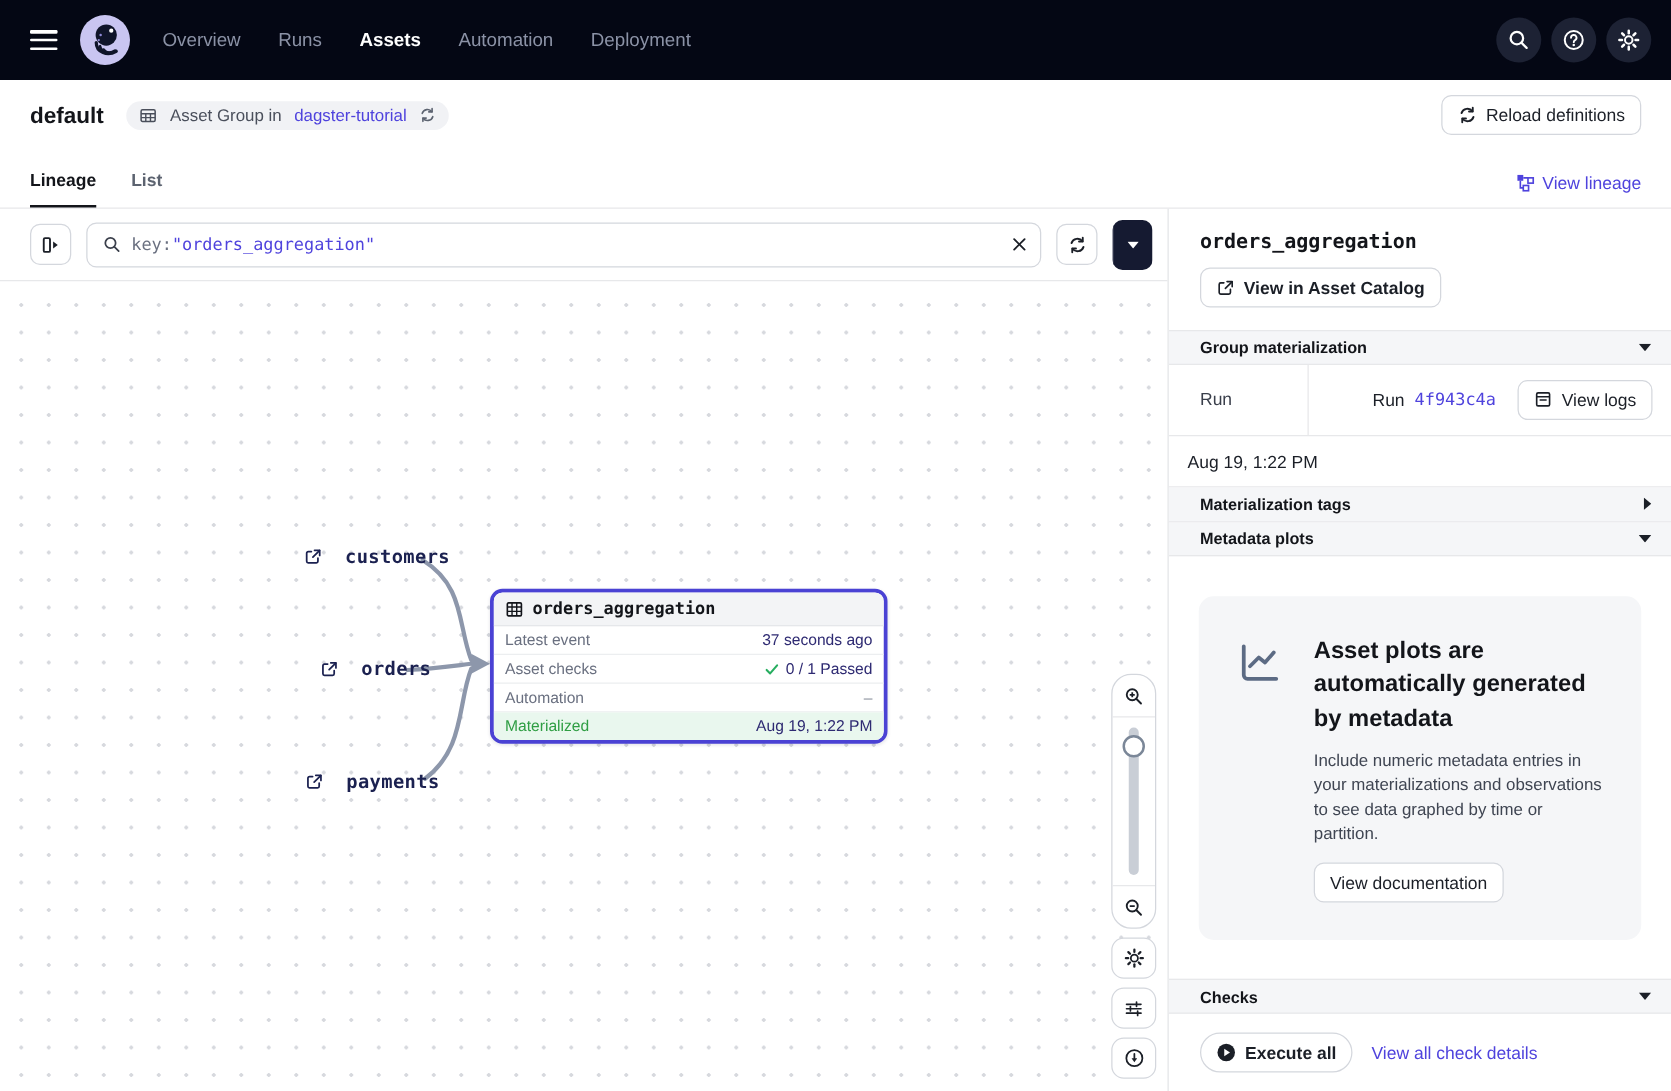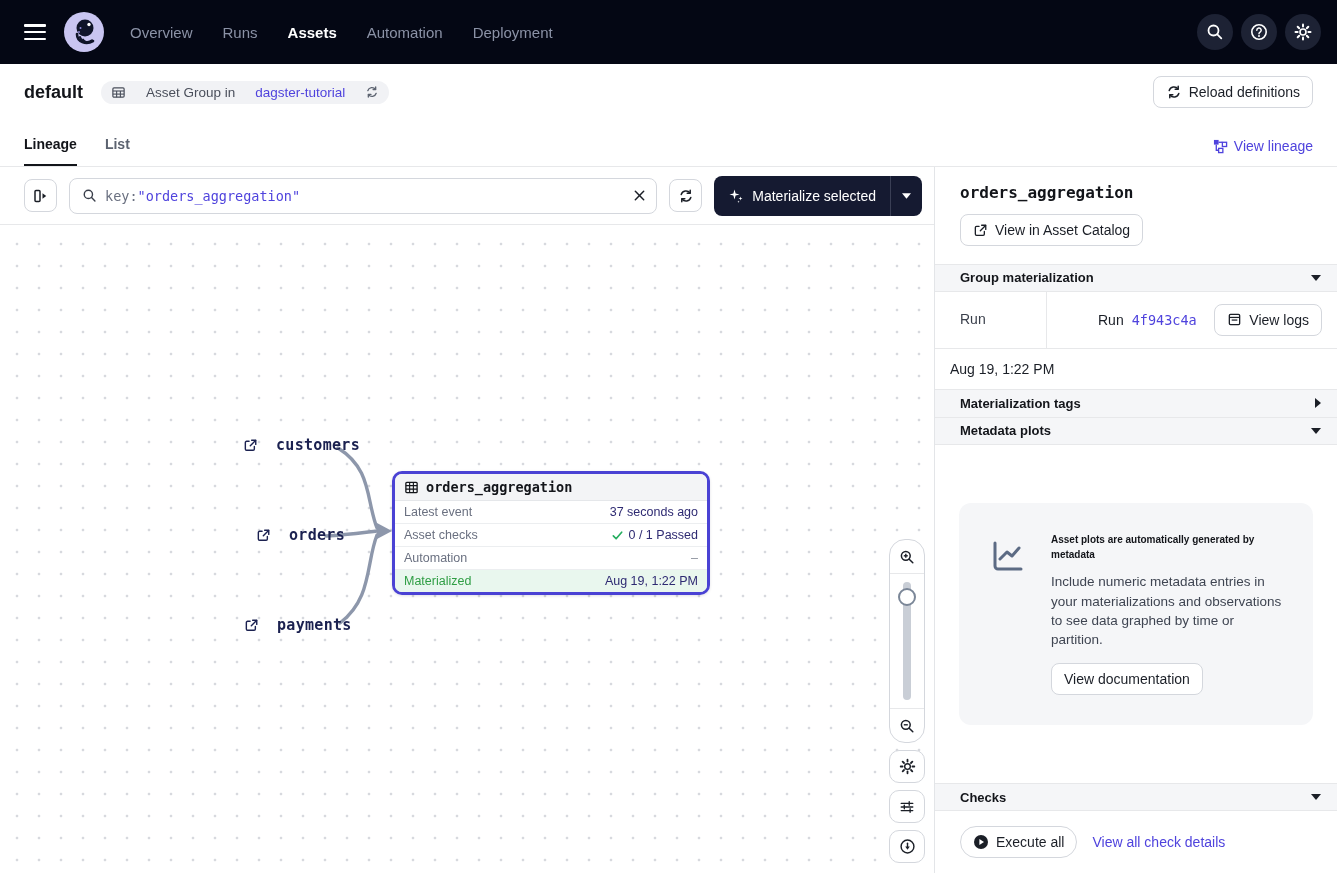--- a/index.html
+++ b/index.html
@@ -14,21 +14,21 @@
   .logo { width:40px; height:40px; margin-right:26px; }
   .navlinks { display:flex; align-items:center; gap:30px; }
   .navlink { color:#8b92a6; font-size:15px; cursor:pointer; }
   .navlink.active { color:#fff; font-weight:700; }
   .nav-spacer { flex:1; }
   .nav-iconbtn { width:36px; height:36px; border-radius:50%; background:#1d2234; display:flex; align-items:center; justify-content:center; margin-left:8px; cursor:pointer; color:#fff; }
 
   
   .header-row { height:56px; display:flex; align-items:center; padding:0 24px; }
   .page-title { font-size:18px; font-weight:700; color:#13151a; }
-  .badge { margin-left:18px; display:flex; align-items:center; gap:20px; background:#f1f2f5; border-radius:14px; padding:4px 10px; font-size:13.5px; color:#4a4f5b; }
+  .badge { margin-left:18px; display:flex; align-items:center; gap:10px; background:#f1f2f5; border-radius:14px; padding:4px 10px; font-size:13.5px; color:#4a4f5b; }
   .badge a, .link { color:#4F43DD; text-decoration:none; cursor:pointer; }
   .header-spacer { flex:1; }
   .btn { display:inline-flex; align-items:center; gap:7px; background:#fff; border:1px solid #d4d7dd; border-radius:8px; height:32px; padding:0 12px; font-size:14px; color:#1b1f27; cursor:pointer; white-space:nowrap; }
 
   
   .tabs-row { height:47px; display:flex; align-items:flex-end; padding:0 24px; border-bottom:1px solid #e7e8ea; }
   .tab { font-size:14px; font-weight:600; padding-bottom:12px; margin-right:28px; cursor:pointer; color:#5c6370; border-bottom:2.5px solid transparent; }
   .tab.active { color:#13151a; border-bottom-color:#13151a; }
   .tabs-spacer { flex:1; }
   .view-lineage { display:flex; align-items:center; gap:6px; font-size:14px; padding-bottom:12px; color:#4F43DD; cursor:pointer; }
@@ -73,37 +73,37 @@
   .zoom-btn.bottom { border-top:1px solid #e7e8ea; }
   .slider-area { flex:1; width:100%; position:relative; display:flex; justify-content:center; padding:8px 0; }
   .slider-track { width:8px; background:#c9ced6; border-radius:4px; height:100%; }
   .slider-handle { position:absolute; top:14px; left:50%; transform:translateX(-50%); width:18px; height:18px; background:#fff; border:2px solid #7b8798; border-radius:50%; cursor:grab; }
   .ctrl-btn { position:absolute; right:9px; width:36px; height:33px; background:#fff; border:1px solid #d4d7dd; border-radius:10px; display:flex; align-items:center; justify-content:center; cursor:pointer; color:#1b1f27; }
 
   
   .panel { width:402px; display:flex; flex-direction:column; overflow:hidden; }
   .panel-head { padding:16px 25px 18px; }
   .panel-title { font-size:16px; font-weight:700; color:#13151a; }
-  .panel-head .btn { margin-top:12px; }
+  .panel-head .btn { margin-top:12px;font-weight:bold; }
   .section-h { height:31px; background:#f5f6f8; border-top:1px solid #e7e8ea; border-bottom:1px solid #e7e8ea; display:flex; align-items:center; justify-content:space-between; padding:0 16px 0 25px; cursor:pointer; }
   .section-h .s-label { font-size:13px; font-weight:700; color:#13151a; }
   .kv-row { display:flex; border-bottom:1px solid #e7e8ea;gap:36px; }
   .kv-key { width:112px; flex:none; border-right:1px solid #e7e8ea; padding:12px 12px 12px 25px; font-size:14px; color:#3a3f4b; display:flex; align-items:flex-start; }
   .kv-key span { margin-top:7px; }
   .kv-val { flex:1; display:flex; align-items:center; padding:12px 15px; font-size:14px; gap:8px; }
   .run-id { color:#4F43DD; font-size:13.5px; cursor:pointer; }
   .kv-spacer { flex:1; }
   .plots-zone { min-height:338px; display:flex; align-items:center; }
   .plots-card { margin:0 24px; background:#f5f6f8; border-radius:12px; padding:30px 28px; display:flex; gap:24px; width:calc(100% - 48px); }
   .plots-icon { flex:none; color:#5c6b84; margin-top:4px; }
-  .plots-title { font-size:10px; font-weight:700; color:#13151a; line-height:1.45; max-width:250px; }
+  .plots-title { font-size:19px; font-weight:700; color:#13151a; line-height:1.45; max-width:250px; }
   .plots-body { margin-top:10px; font-size:13.5px; color:#3f4552; line-height:1.42; max-width:260px; }
   .plots-card .btn { margin-top:14px; }
   .checks-actions { padding:15px 25px; display:flex; align-items:center; gap:15px; }
-  .pill-btn { border-radius:16px; font-weight:400; }
+  .pill-btn { border-radius:16px; font-weight:700; }
   .checks-link { font-size:14px; }
 
   svg { display:block; }
 </style>
 </head>
 <body>
 
 <div class="topnav">
   <div class="hamburger">
       <span></span>
@@ -252,30 +252,20 @@
         <span>
           <svg viewBox="0 0 16 16" width="16" height="16">
               <path d="M3.2 6.5 A5 5 0 0 1 12 5" stroke="#1b1f27" stroke-width="1.5" fill="none" stroke-linecap="round"></path>
               <path d="M12.2 2.2 v3 h-3" stroke="#1b1f27" stroke-width="1.5" fill="none" stroke-linecap="round" stroke-linejoin="round"></path>
               <path d="M12.8 9.5 A5 5 0 0 1 4 11" stroke="#1b1f27" stroke-width="1.5" fill="none" stroke-linecap="round"></path>
               <path d="M3.8 13.8 v-3 h3" stroke="#1b1f27" stroke-width="1.5" fill="none" stroke-linecap="round" stroke-linejoin="round"></path>
             </svg>
         </span>
       </div>
       <div class="mat-group">
-        <div class="mat-main">
-          <span>
-            <svg viewBox="0 0 16 16" width="16" height="16">
-                <path d="M6.5 1.5 L7.6 5.4 L11.5 6.5 L7.6 7.6 L6.5 11.5 L5.4 7.6 L1.5 6.5 L5.4 5.4 Z" fill="#fff"></path>
-                <path d="M12.5 8.5 L13 10 L14.5 10.5 L13 11 L12.5 12.5 L12 11 L10.5 10.5 L12 10 Z" fill="#fff"></path>
-                <path d="M10.5 12.5 L10.8 13.4 L11.7 13.7 L10.8 14 L10.5 14.9 L10.2 14 L9.3 13.7 L10.2 13.4 Z" fill="#fff"></path>
-              </svg>
-          </span>
-          <span>Materialize selected</span>
-        </div>
         <div class="mat-caret">
           <span>
             <svg viewBox="0 0 10 6" width="9" height="6">
                 <polygon points="0,0 10,0 5,6" fill="#fff"></polygon>
               </svg>
           </span>
         </div>
       </div>
     </div>
 

